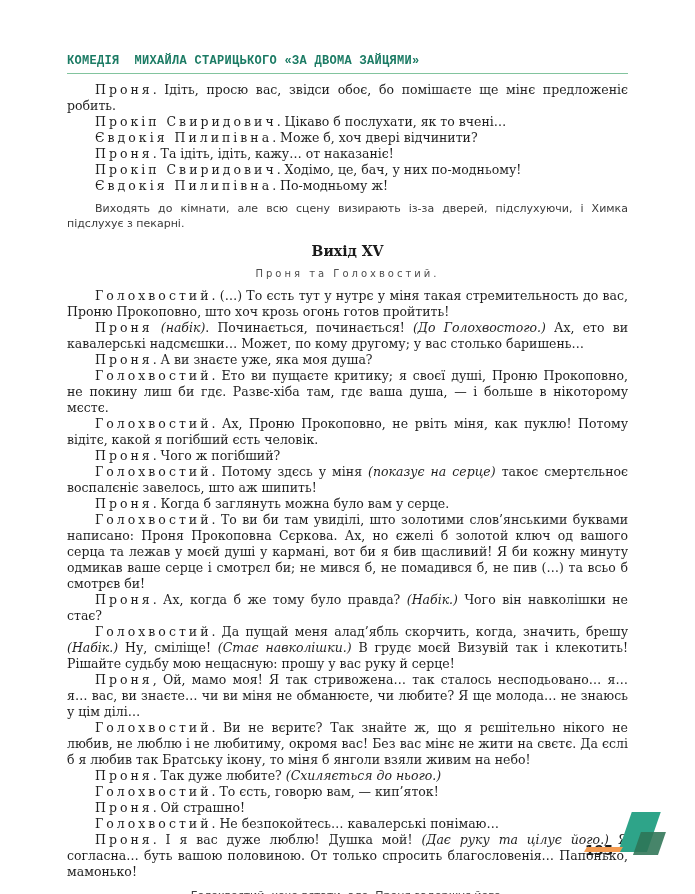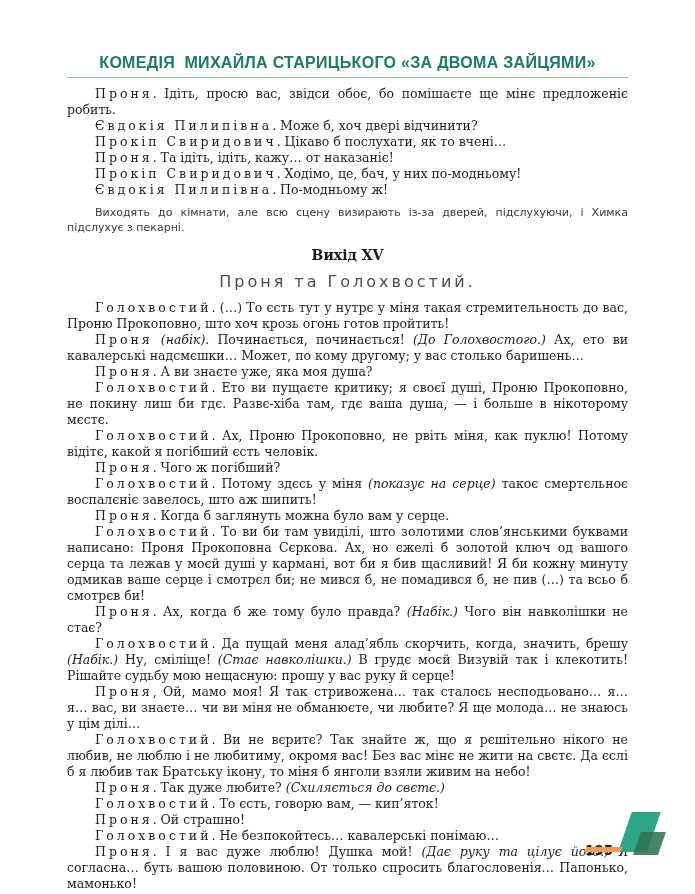--- a/index.html
+++ b/index.html
@@ -9,24 +9,24 @@
     margin:0 auto;
     background:#ffffff;
     overflow:hidden;
     font-family:"DejaVu Serif", serif;
     color:#1f1f1f;
   }
   .page-inner { padding:54px 67px 0 67px; }
 
   
   .running-head {
-    text-align:center;
-    font-family:Liberation Sans, sans-serif;
+    text-align:left;
+    font-family:Liberation Mono, monospace;
     font-weight:bold;
-    font-size:16px;
+    font-size:12px;
     letter-spacing:0.3px;
     color:var(--title-color,#1b7b64);
     white-space:pre-wrap;
   }
   .header-rule {
     height:0;
     border-top:1.5px solid var(--rule-color,#82c49e);
     margin-top:5px;
   }
 
@@ -64,21 +64,21 @@
     text-align:center;
     font-family:"DejaVu Serif", serif;
     font-weight:bold;
     font-size:14px;
     color:#1a1a1a;
   }
   .scene-cast {
     margin:0 0 9px 0;
     text-align:center;
     font-family:"DejaVu Sans", sans-serif;
-    font-size:16px;
+    font-size:10px;
     letter-spacing:3px;
     color:#4d4d4d;
   }
   .plain-line { margin-top:2px; }
 
   
   .page-number {
     position:absolute;
     left:585px; top:831px;
     font-family:"DejaVu Sans", sans-serif;
@@ -109,22 +109,22 @@
 
 <div class="page">
   <div class="page-inner">
     <header>
       <div class="running-head">КОМЕДІЯ  МИХАЙЛА СТАРИЦЬКОГО «ЗА ДВОМА ЗАЙЦЯМИ»</div>
       <div class="header-rule"></div>
     </header>
     <main>
         <div class="dialogue-block">
           <p class="dialogue"><span class="speaker">Проня</span><span class="plain-text">. Ідіть, просю вас, звідси обоє, бо помішаєте ще мінє предложеніє робить.</span></p>
+          <p class="dialogue"><span class="speaker">Прокіп Свиридович</span><span class="plain-text">. Цікаво б послухати, як то вчені…</span></p>
           <p class="dialogue"><span class="speaker">Євдокія Пилипівна</span><span class="plain-text">. Може б, хоч двері відчинити?</span></p>
-          <p class="dialogue"><span class="speaker">Прокіп Свиридович</span><span class="plain-text">. Цікаво б послухати, як то вчені…</span></p>
           <p class="dialogue"><span class="speaker">Проня</span><span class="plain-text">. Та ідіть, ідіть, кажу… от наказаніє!</span></p>
           <p class="dialogue"><span class="speaker">Прокіп Свиридович</span><span class="plain-text">. Ходімо, це, бач, у них по-модньому!</span></p>
           <p class="dialogue"><span class="speaker">Євдокія Пилипівна</span><span class="plain-text">. По-модньому ж!</span></p>
         </div>
         <p class="stage stage-left">Виходять до кімнати, але всю сцену визирають із-за дверей, підслухуючи,  і  Химка  підслухує з пекарні.</p>
         <h2 class="scene-heading">Вихід XV</h2>
         <p class="scene-cast">Проня та Голохвостий.</p>
         <div class="dialogue-block">
           <p class="dialogue"><span class="speaker">Голохвостий</span><span class="plain-text">. (…) То єсть тут у нутрє у міня такая стремительность до вас, Проню Прокоповно, што хоч крозь огонь готов пройтить!</span></p>
           <p class="dialogue"><span class="speaker">Проня</span><span class="plain-text"> </span><span class="inline-stage">(набік)</span><span class="plain-text">. Починається, починається! </span><span class="inline-stage">(До Голохвостого.)</span><span class="plain-text"> Ах, ето ви кавалерські надсмєшки… Может, по кому другому; у вас столько баришень…</span></p>
@@ -132,21 +132,21 @@
           <p class="dialogue"><span class="speaker">Голохвостий</span><span class="plain-text">. Ето ви пущаєте критику; я своєї душі, Проню Прокоповно, не покину лиш би гдє. Развє-хіба там, гдє ваша душа, — і больше в нікоторому мєстє.</span></p>
           <p class="dialogue"><span class="speaker">Голохвостий</span><span class="plain-text">. Ах, Проню Прокоповно, не рвіть міня, как пуклю! Потому відітє, какой я погібший єсть человік.</span></p>
           <p class="dialogue"><span class="speaker">Проня</span><span class="plain-text">. Чого ж погібший?</span></p>
           <p class="dialogue"><span class="speaker">Голохвостий</span><span class="plain-text">. Потому здєсь у міня </span><span class="inline-stage">(показує на серце)</span><span class="plain-text"> такоє смертєльноє воспалєніє завелось, што аж шипить!</span></p>
           <p class="dialogue"><span class="speaker">Проня</span><span class="plain-text">. Когда б заглянуть можна було вам у серце.</span></p>
           <p class="dialogue"><span class="speaker">Голохвостий</span><span class="plain-text">. То ви би там увиділі, што золотими слов’янськими буквами написано: Проня Прокоповна Сєркова. Ах, но єжелі б золотой ключ од вашого серца та лежав у моєй душі у кармані, вот би я бив щасливий! Я би кожну минуту одмикав ваше серце і смотрєл би; не мився б, не помадився б, не пив (…) та всьо б смотрєв би!</span></p>
           <p class="dialogue"><span class="speaker">Проня</span><span class="plain-text">. Ах, когда б же тому було правда? </span><span class="inline-stage">(Набік.)</span><span class="plain-text"> Чого він навколішки не стає?</span></p>
           <p class="dialogue"><span class="speaker">Голохвостий</span><span class="plain-text">. Да пущай меня алад’ябль скорчить, когда, значить, брешу </span><span class="inline-stage">(Набік.)</span><span class="plain-text"> Ну, сміліще! </span><span class="inline-stage">(Стає навколішки.)</span><span class="plain-text"> В грудє моєй Визувій так і клекотить! Рішайте судьбу мою нещасную: прошу у вас руку й серце!</span></p>
           <p class="dialogue"><span class="speaker">Проня</span><span class="plain-text">, Ой, мамо моя! Я так стривожена… так сталось несподьовано… я… я… вас, ви знаєте… чи ви міня не обманюєте, чи любите? Я ще молода… не знаюсь у цім ділі…</span></p>
           <p class="dialogue"><span class="speaker">Голохвостий</span><span class="plain-text">. Ви не вєритє? Так знайте ж, що я рєшітельно нікого не любив, не люблю і не любитиму, окромя вас! Без вас мінє не жити на свєтє. Да єслі б я любив так Братську ікону, то міня б янголи взяли живим на небо!</span></p>
-          <p class="dialogue"><span class="speaker">Проня</span><span class="plain-text">. Так дуже любите? </span><span class="inline-stage">(Схиляється до свєтє.)</span></p>
+          <p class="dialogue"><span class="speaker">Проня</span><span class="plain-text">. Так дуже любите? </span><span class="inline-stage">(Схиляється до нього.)</span></p>
           <p class="dialogue"><span class="speaker">Голохвостий</span><span class="plain-text">. То єсть, говорю вам, — кип’яток!</span></p>
           <p class="dialogue"><span class="speaker">Проня</span><span class="plain-text">. Ой страшно!</span></p>
           <p class="dialogue"><span class="speaker">Голохвостий</span><span class="plain-text">. Не безпокойтесь… кавалерські понімаю…</span></p>
           <p class="dialogue"><span class="speaker">Проня</span><span class="plain-text">. І я вас дуже люблю! Душка мой! </span><span class="inline-stage">(Дає руку та цілує його.)</span><span class="plain-text"> Я согласна… буть вашою половиною. От только спросить благословенія… Папонько, мамонько!</span></p>
         </div>
         <p class="stage stage-center">Голохвостий  хоче встати, але  Проня задержує його.</p>
         <p class="dialogue plain-line">Ні, стійте!</p>
       </main>
   </div>
 

